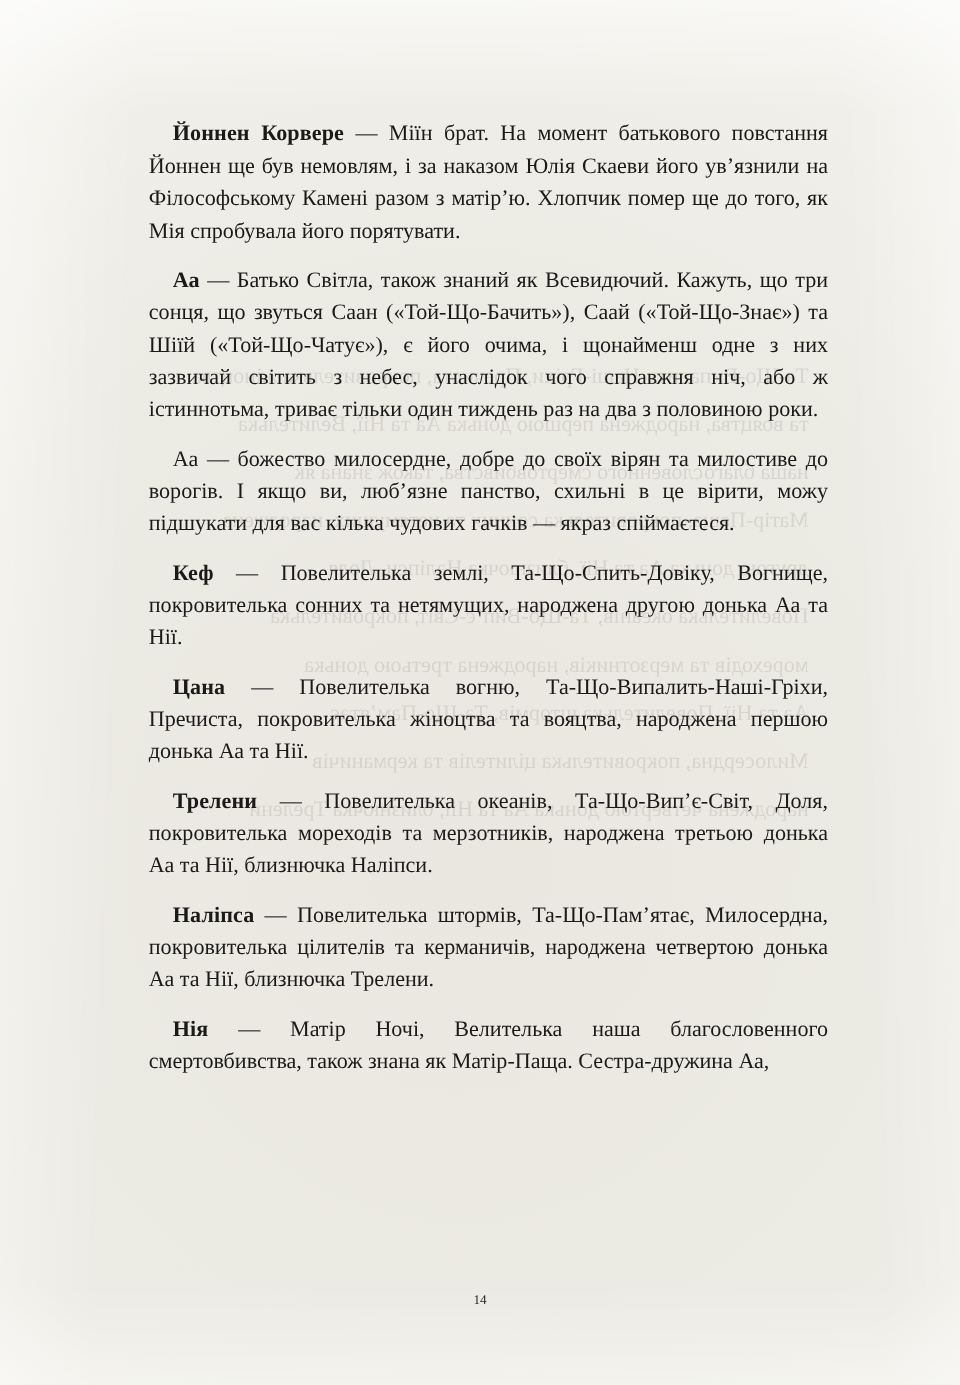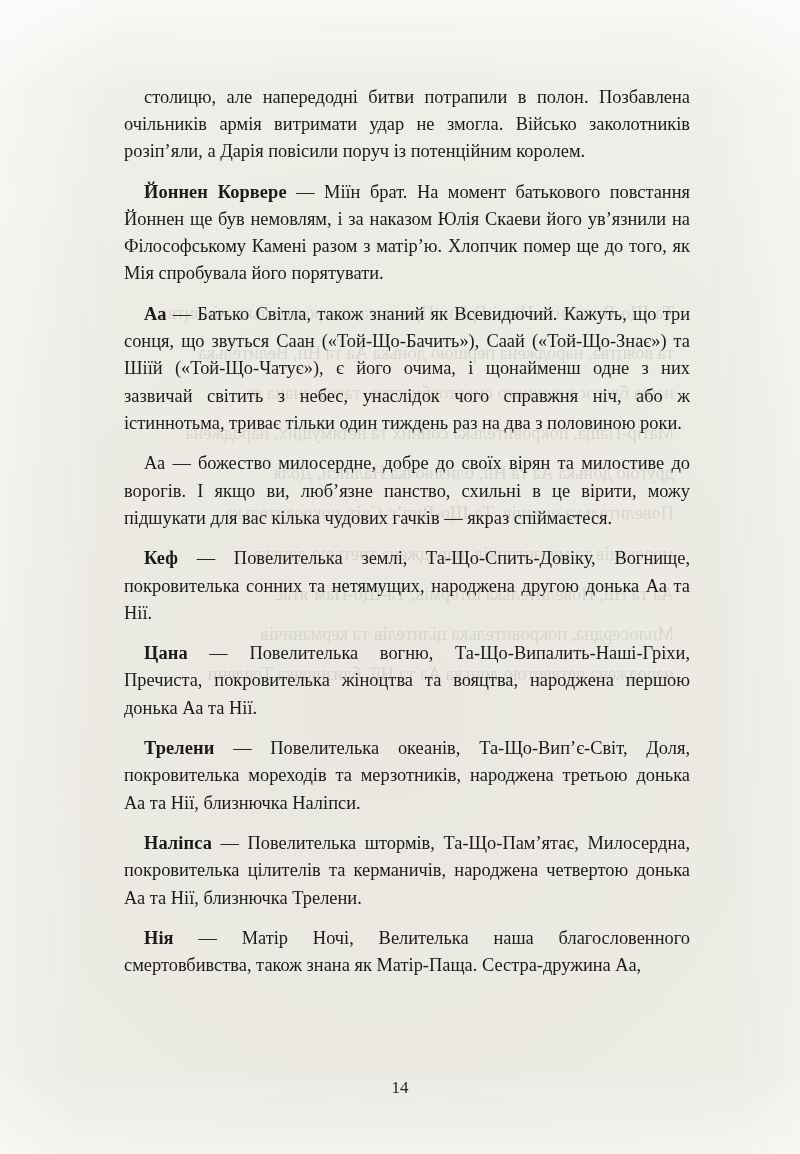--- a/index.html
+++ b/index.html
@@ -76,21 +76,21 @@
     font-weight: bold;
     letter-spacing: 0.1px;
   }
 
   #page-number {
     position: absolute;
     left: 0;
     right: 0;
     top: 1078px;
     text-align: center;
-    font-size: 17px;
+    font-size: 11px;
     color: #26241f;
     font-family: "Liberation Serif", "DejaVu Serif", serif;
   }
 </style>
 </head>
 <body>
 
 <div id="page">
 
   <div id="paper-grain"></div>
@@ -103,21 +103,20 @@
     <p>другою донька Аа та Нії, близнючка Наліпси, Доля</p>
     <p>Повелителька океанів, Та-Що-Вип’є-Світ, покровителька</p>
     <p>мореходів та мерзотників, народжена третьою донька</p>
     <p>Аа та Нії, Повелителька штормів, Та-Що-Пам’ятає</p>
     <p>Милосердна, покровителька цілителів та керманичів</p>
     <p>народжена четвертою донька Аа та Нії, близнючка Трелени</p>
   </div>
 
   <div id="text-column">
 
-    <p class="tight">столицю, але напередодні битви потрапили в полон. Позбавлена очільників армія витримати удар не змогла. Військо заколотників розіп’яли, а Дарія повісили поруч із потенційним королем.</p>
 
 
     <p class="spaced"><span class="entry-name">Йоннен Корвере</span><span> — Міїн брат. На момент батькового повстання Йоннен ще був немовлям, і за наказом Юлія Скаеви його ув’язнили на Філософському Камені разом з матір’ю. Хлопчик помер ще до того, як Мія спробувала його порятувати.</span></p>
 
     <p class="spaced"><span class="entry-name">Аа</span><span> — Батько Світла, також знаний як Всевидючий. Кажуть, що три сонця, що звуться Саан («Той-Що-Бачить»), Саай («Той-Що-Знає») та Шіїй («Той-Що-Чатує»), є його очима, і щонайменш одне з них зазвичай світить з небес, унаслідок чого справжня ніч, або ж істиннотьма, триває тільки один тиждень раз на два з половиною роки.</span></p>
 
     <p class="spaced">Аа — божество милосердне, добре до своїх вірян та милостиве до ворогів. І якщо ви, люб’язне панство, схильні в це вірити, можу підшукати для вас кілька чудових гачків — якраз спіймаєтеся.</p>
 
     <p class="spaced"><span class="entry-name">Кеф</span><span> — Повелителька землі, Та-Що-Спить-Довіку, Вогнище, покровителька сонних та нетямущих, народжена другою донька Аа та Нії.</span></p>
 

